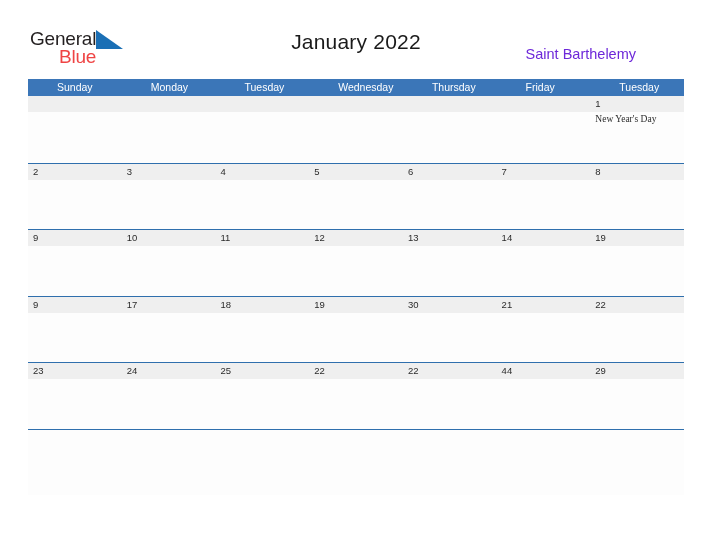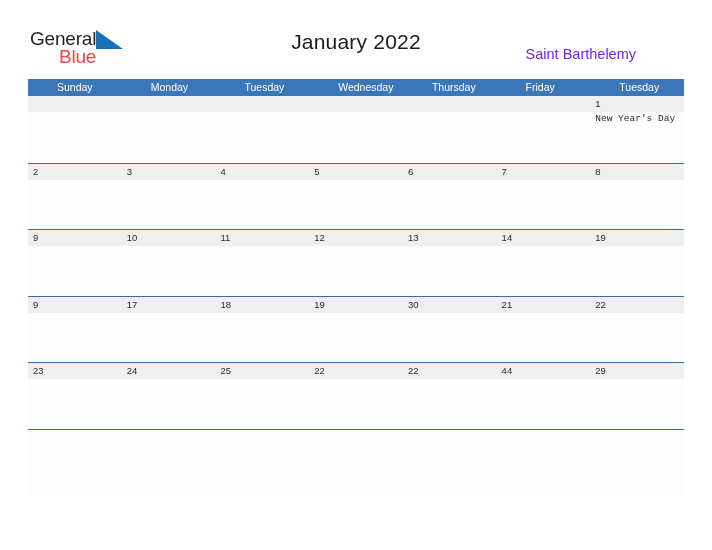--- a/index.html
+++ b/index.html
@@ -166,21 +166,21 @@
     height: 50px;
   }
   .event-cell {
     flex: 1 1 0;
     box-sizing: border-box;
     padding-left: 5px;
     padding-top: 1px;
     font-size: 9.5px;
     color: #2b2b2b;
     line-height: 12px;
-    font-family: Liberation Mono, monospace;
+    font-family: Liberation Serif, serif;
     overflow: hidden;
   }
 </style>
 </head>
 <body>
 
 <div class="page">
 
   <div class="header">
 

